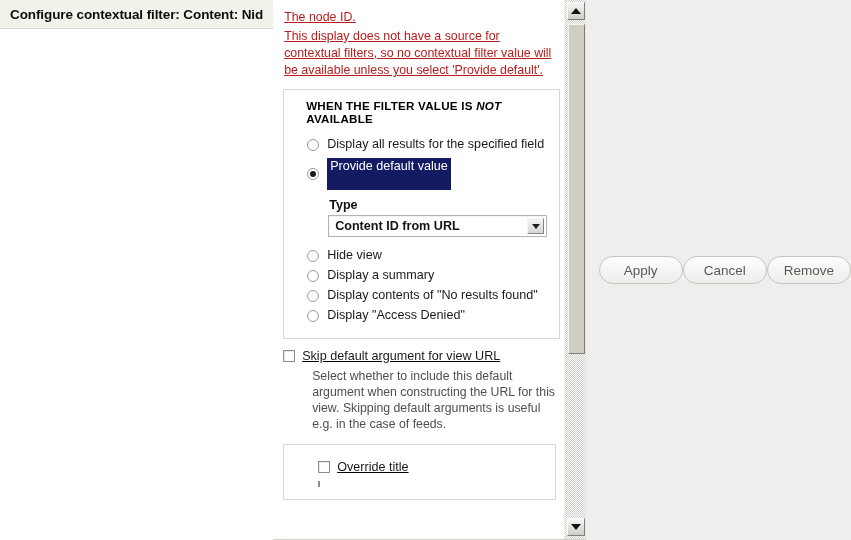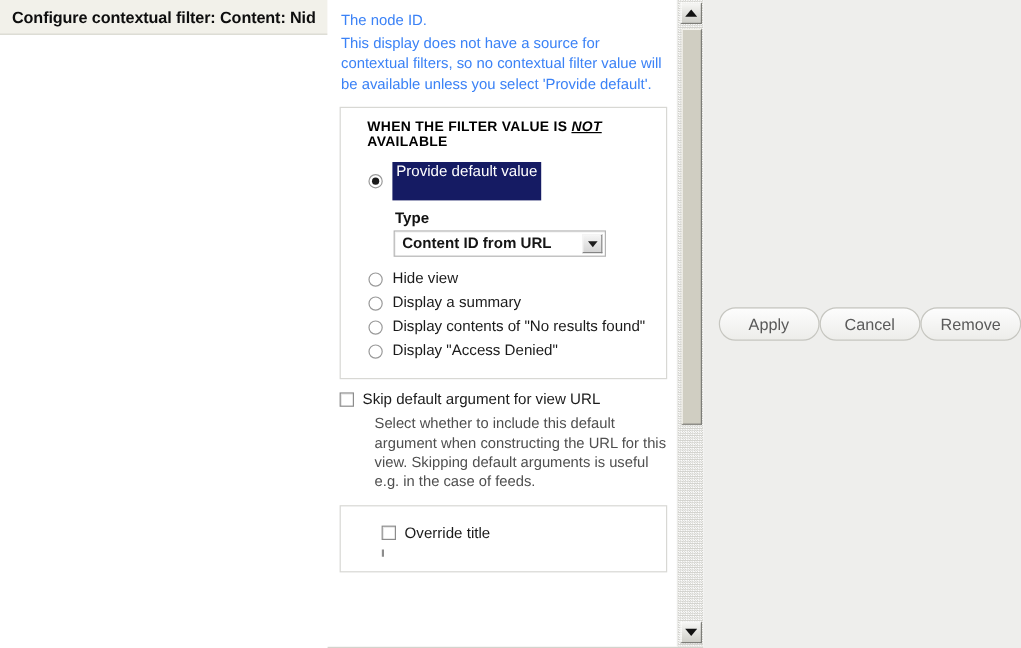--- a/index.html
+++ b/index.html
@@ -51,43 +51,44 @@
   }
   .scrollview {
     position: absolute;
     left: 0; top: 0; right: 22px; bottom: 0;
     overflow: hidden;
     padding: 9px 8px 0 9px;
   }
 
   .desc {
     font-size: 12.4px;
-    color: #3b82f6;
+    color: #b91c1c;
     line-height: 17px;
     margin: 0 0 2px 2px;
+    text-decoration: underline;
   }
   .desc.second { margin-bottom: 10px; }
 
   
   fieldset.fs {
     border: 1px solid #d8d8d4;
     margin: 0 0 10px 1px;
     padding: 9px 12px 12px 12px;
     background: #fff;
     position: relative;
   }
   .fs-legend {
     font-size: 11.6px;
     font-weight: bold;
     color: #000000;
     letter-spacing: 0.25px;
     margin: 0 0 10px 10px;
     text-transform: uppercase;
   }
-  .fs-legend .ital { font-style: italic; text-decoration: underline; }
+  .fs-legend .ital { font-style: italic; }
 
   .fs-inner { position: relative; }
 
   
   .radio-row {
     display: flex;
     align-items: center;
     margin: 0 0 4px 0;
     min-height: 19px;
   }
@@ -124,21 +125,21 @@
 
   
   .type-block { margin: 8px 0 9px 32px; }
   .type-label {
     font-size: 12.6px;
     font-weight: bold;
     color: #111111;
     margin: 0 0 3px 1px;
   }
   .sel {
-    width: 177px;
+    width: 219px;
     height: 22px;
     border: 1px solid #b4b4b4;
     background: #ffffff;
     display: flex;
     align-items: stretch;
     box-shadow: inset 1px 1px 0 #f3f3f3;
   }
   .sel .sel-val {
     flex: 1 1 auto;
     display: flex;
@@ -190,20 +191,21 @@
     color: #1a6fa8;
     letter-spacing: 0.2px;
     text-transform: uppercase;
   }
 
   
   .cb-row {
     display: flex;
     align-items: center;
     margin: 6px 0 0 11px;
+    text-decoration: underline;
   }
   .cb {
     width: 12px; height: 12px;
     flex: 0 0 12px;
     border: 1px solid #8c8c8c;
     background: #ffffff;
     margin-right: 7px;
     box-shadow: inset 1px 1px 0 #e9e9e9;
   }
   .cb-label {
@@ -319,20 +321,24 @@
       <fieldset class="fs">
         <div class="fs-legend"><span>WHEN THE FILTER VALUE IS </span><span class="ital">NOT</span><span> AVAILABLE</span></div>
 
         <div class="fs-inner">
 
           <div class="exceptions">
             <span class="tri"></span>
             <span class="exc-text">EXCEPTIONS</span>
           </div>
 
+          <div class="radio-row">
+            <span class="radio"></span>
+            <span class="radio-label">Display all results for the specified field</span>
+          </div>
 
           <div class="radio-row">
             <span class="radio checked"></span>
             <span class="radio-label selected">Provide default value</span>
           </div>
 
           <div class="type-block">
             <div class="type-label">Type</div>
             <div class="sel">
               <span class="sel-val">Content ID from URL</span>

